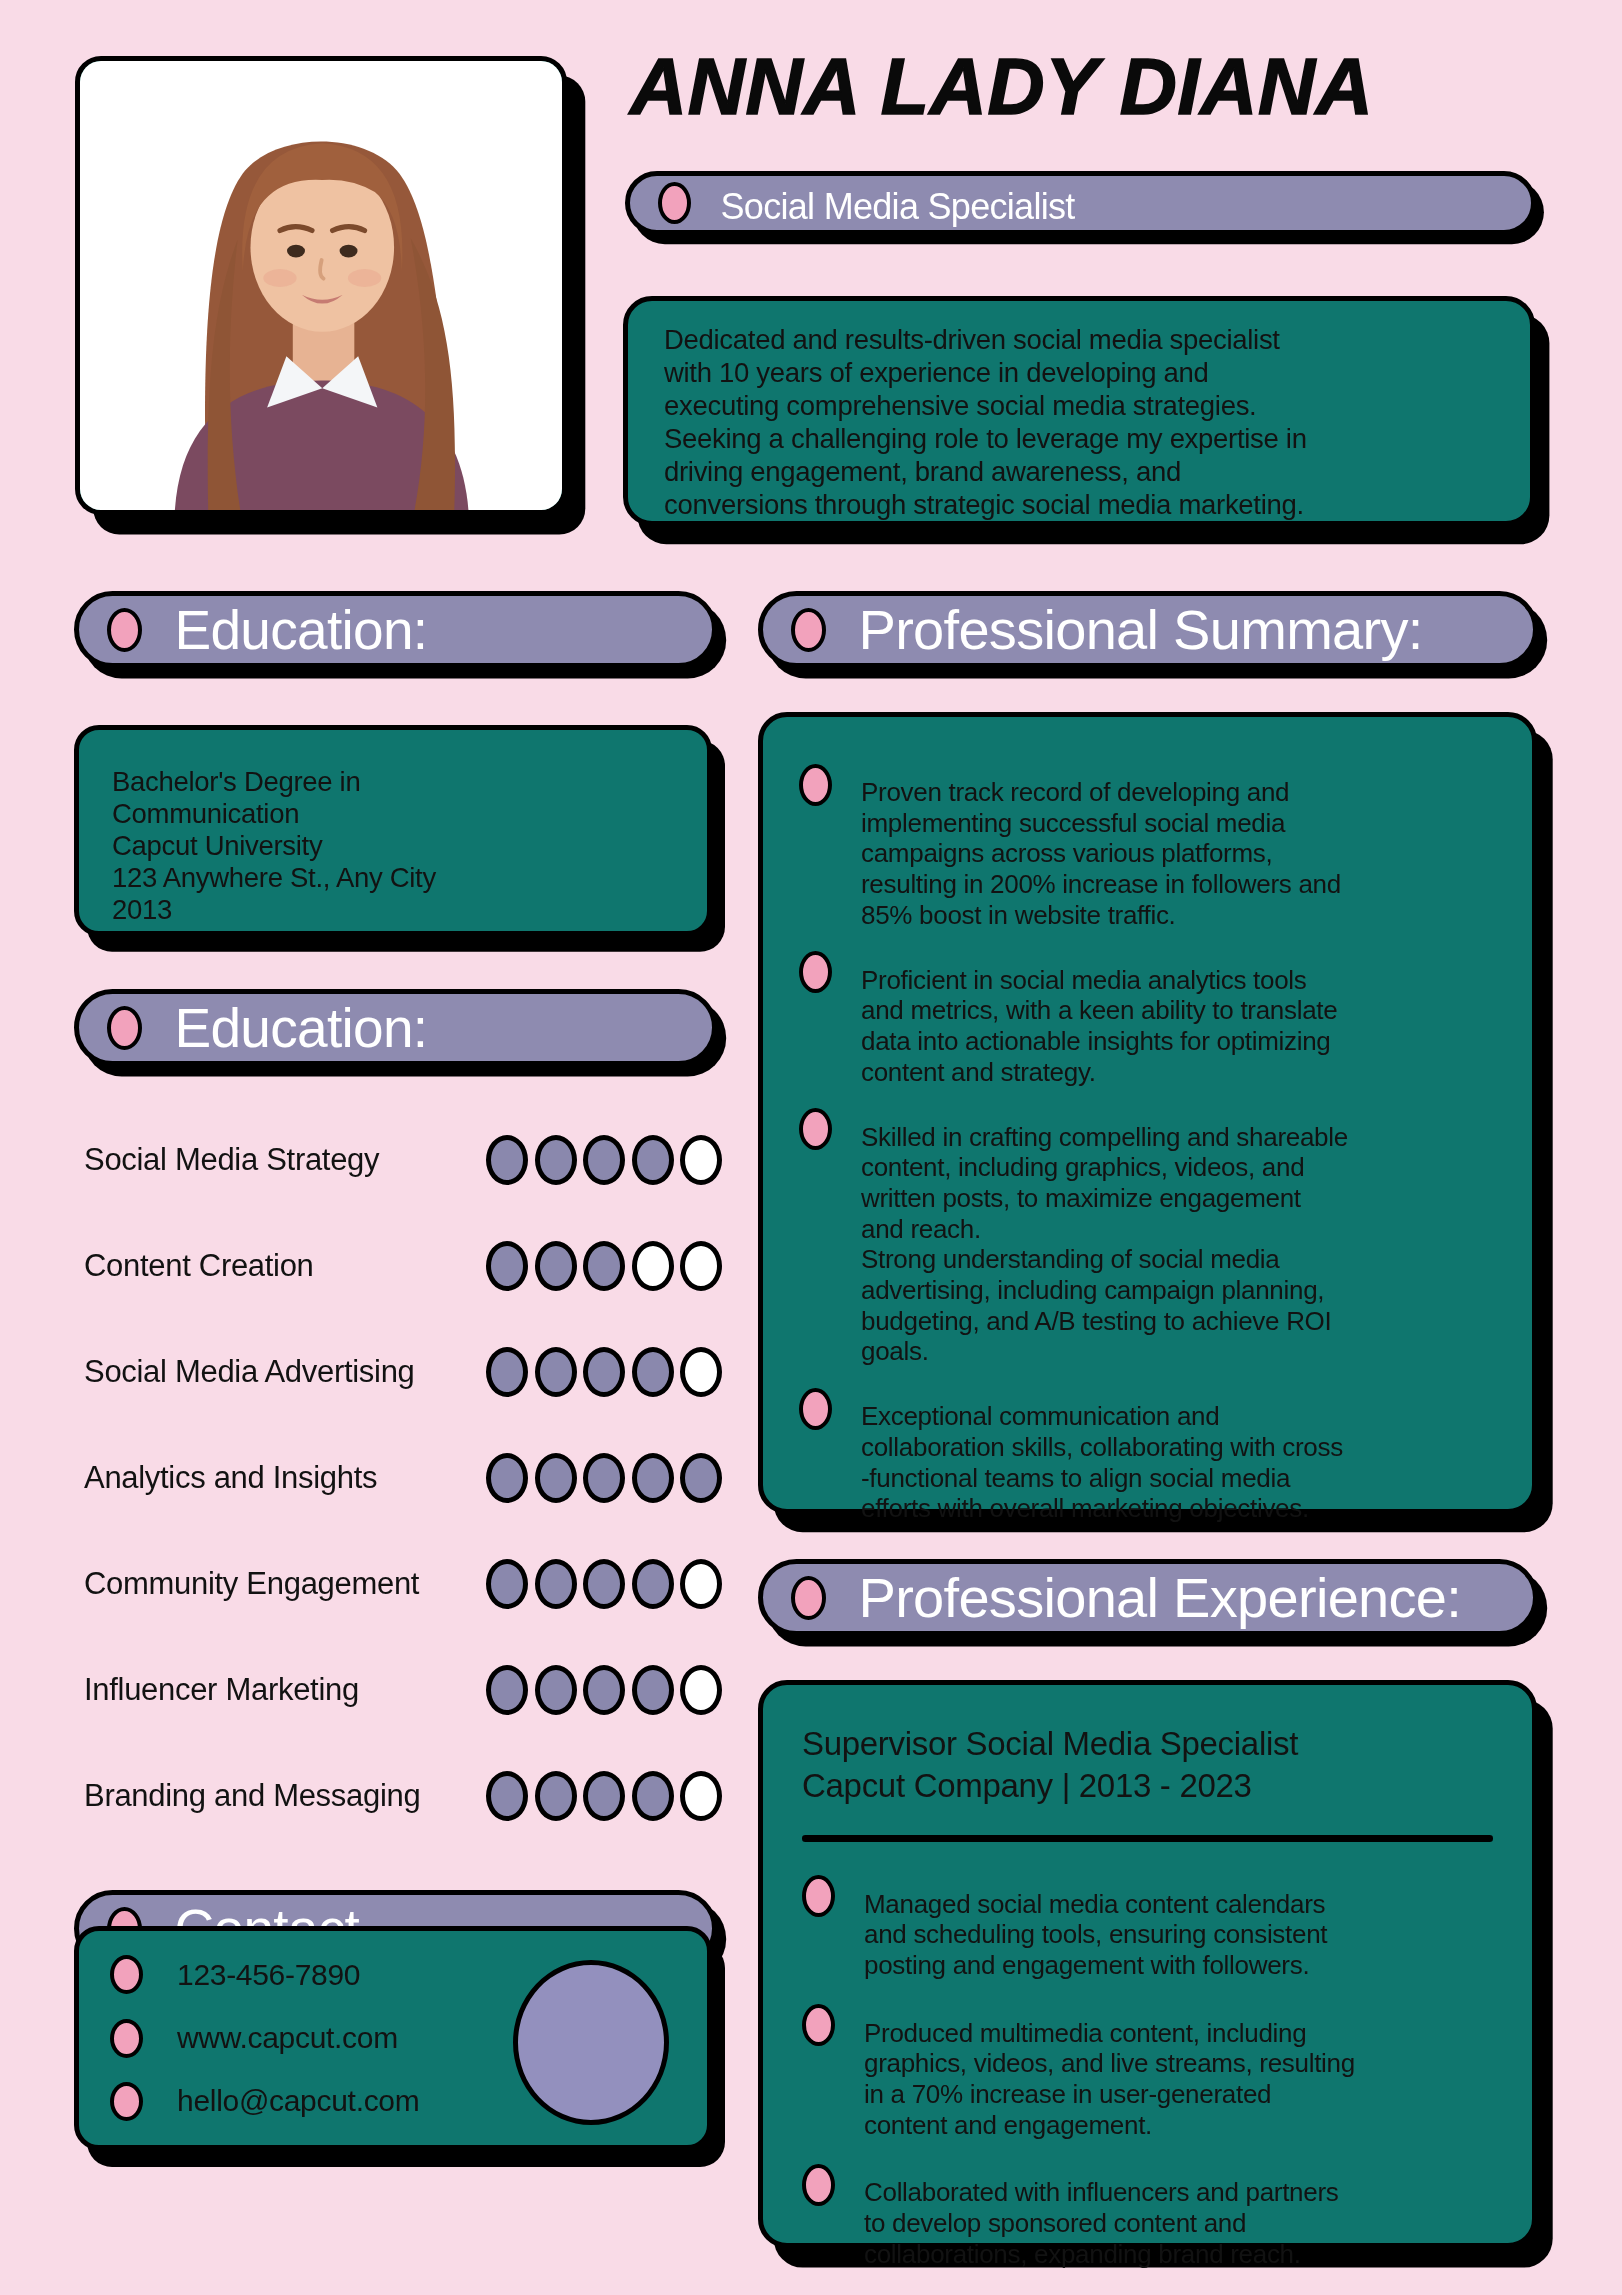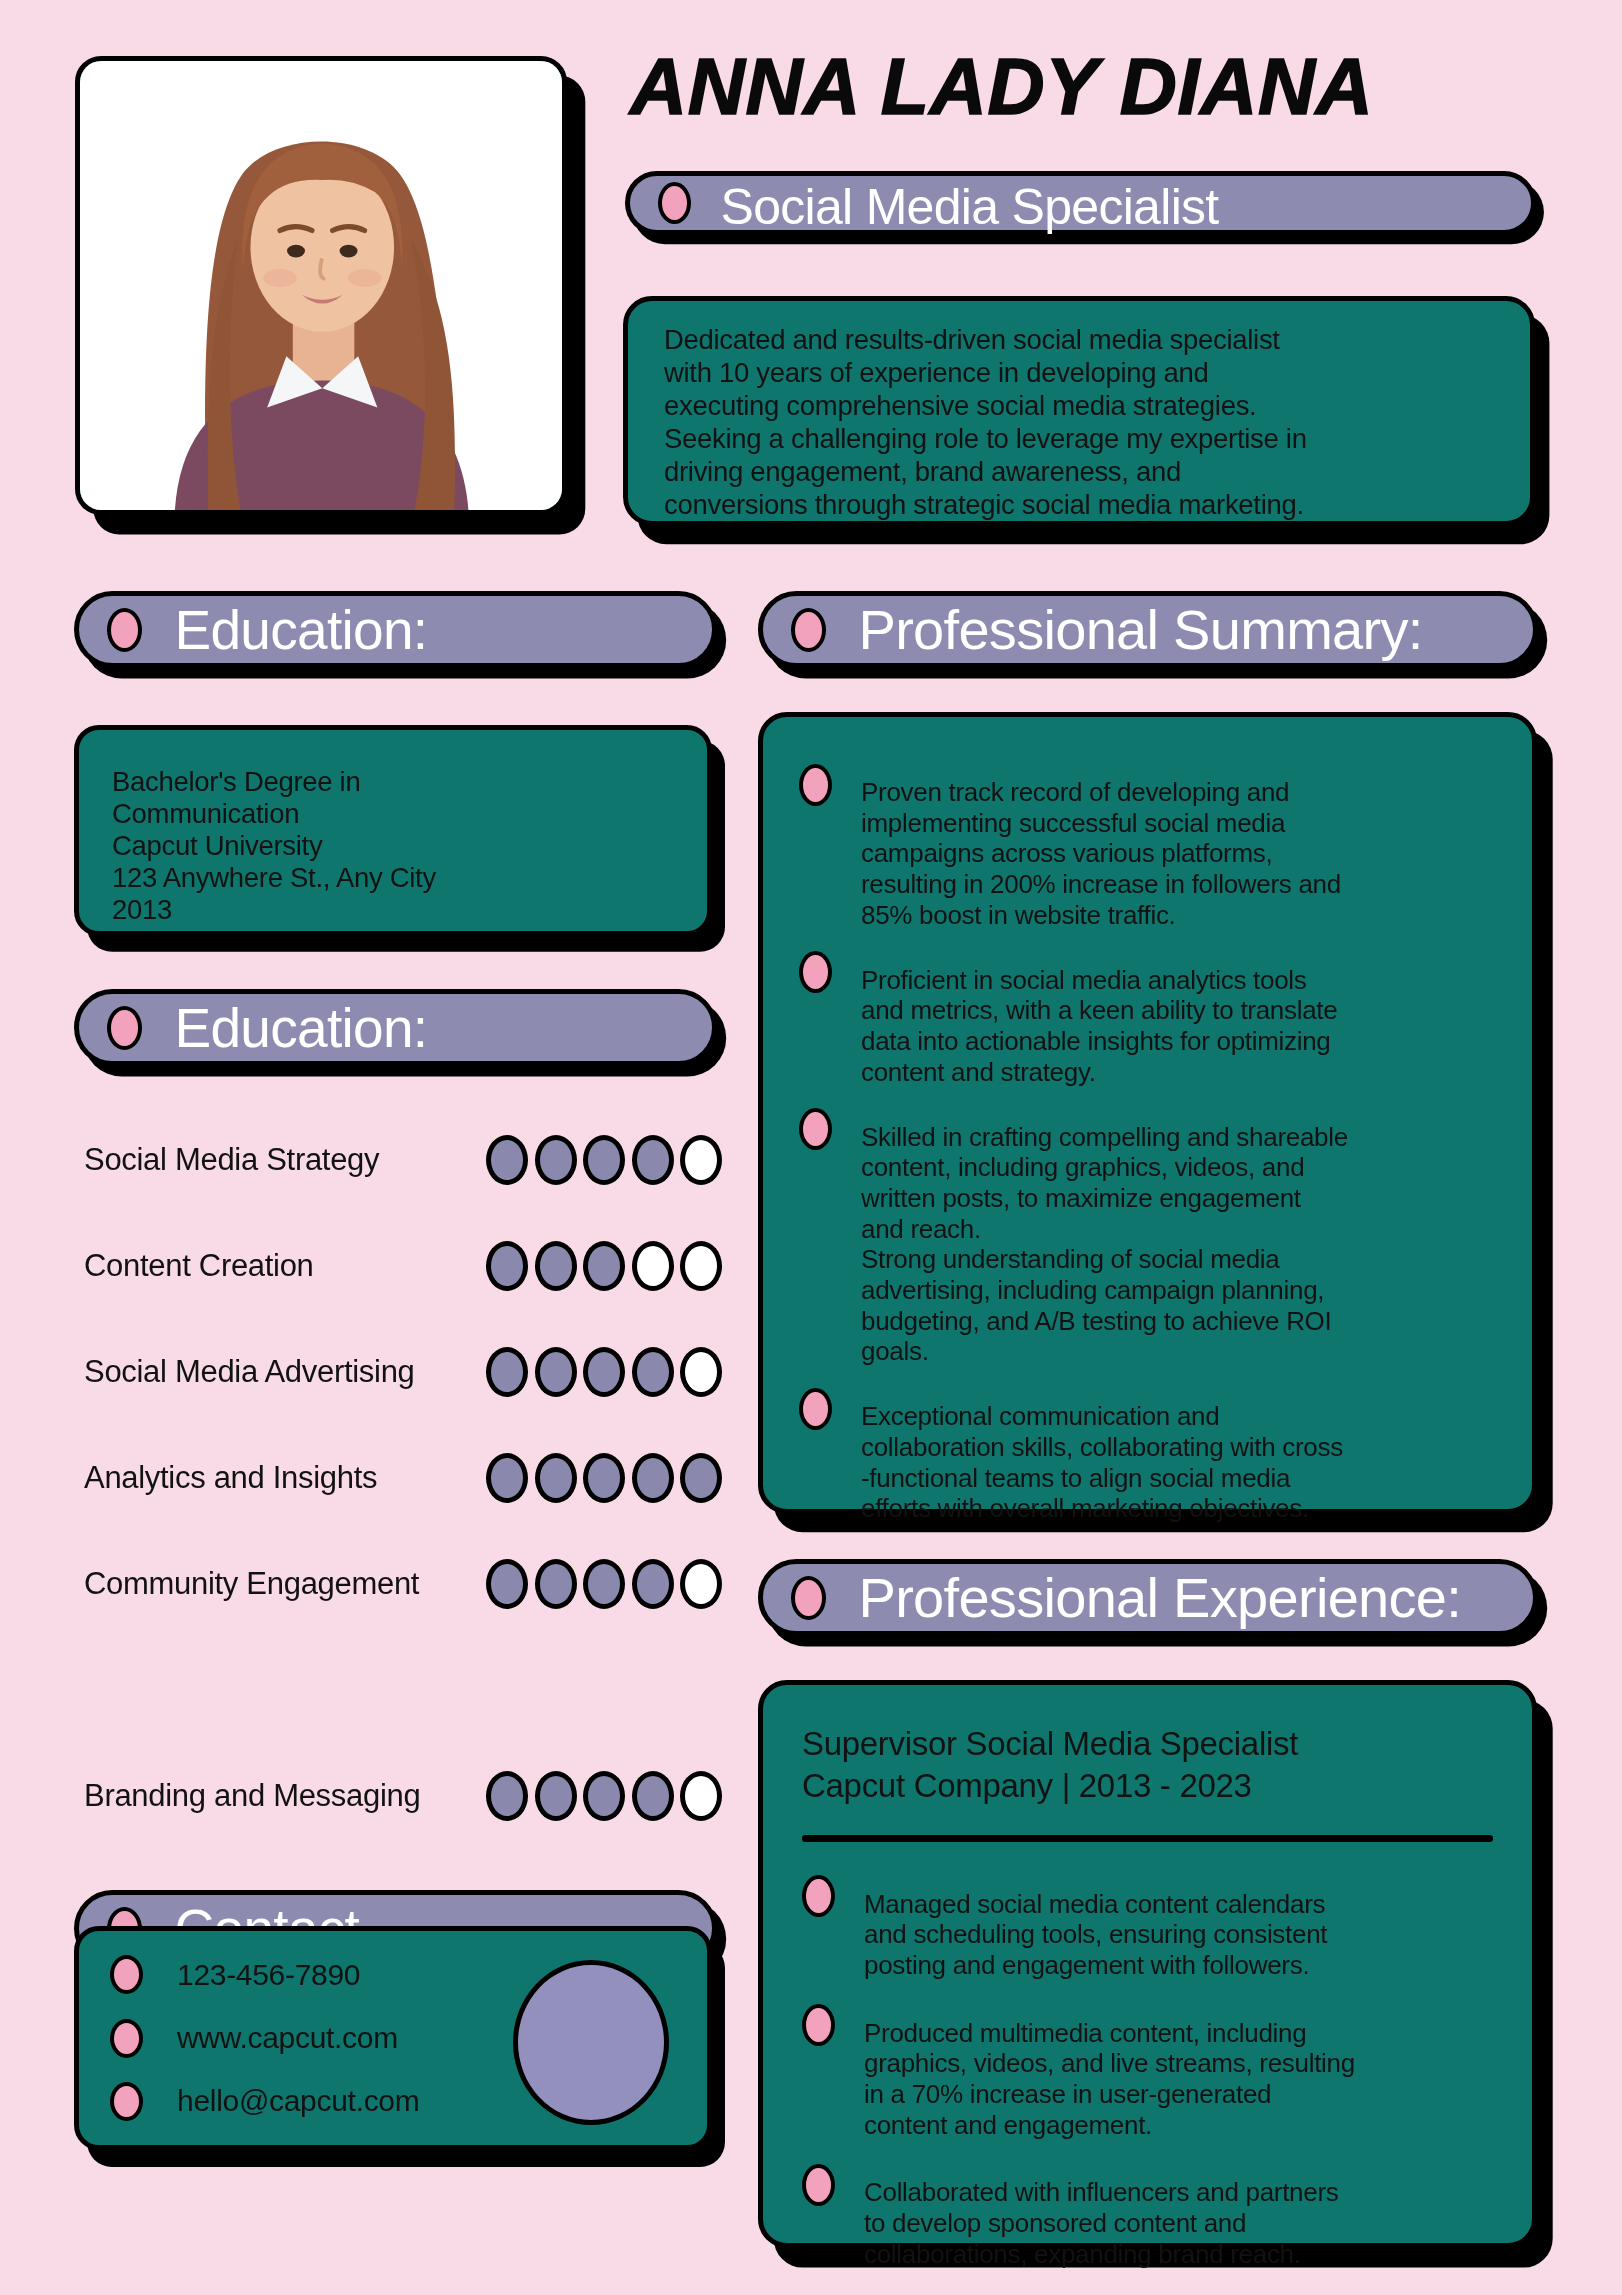--- a/index.html
+++ b/index.html
@@ -66,21 +66,21 @@
     -webkit-text-stroke: 1.6px #0a0a0a;
     white-space: nowrap;
     font-style: italic;
   }
   .role-banner {
     left: 625px; top: 171px; width: 911px; height: 64px;
     border-radius: 34px;
     box-shadow: 7.9px 9.2px 0 #000;
   }
   .role-banner .pink-dot { width: 33px; height: 42px; }
-  .role-banner .banner-label { margin-left: 30px; font-size: 50px; margin-top: 7px; }
+  .role-banner .banner-label { margin-left: 30px; font-size: 36px; margin-top: 7px; }
   .summary-card {
     left: 623px; top: 296px; width: 912px; height: 230px;
     border-radius: 29px;
     box-shadow: 14.4px 18.3px 0 #000;
     padding: 22px 36px;
     font-size: 27.5px;
     line-height: 1.2;
     letter-spacing: -0.3px;
   }
 
@@ -279,20 +279,30 @@
     <span class="skill-dots">
         <span class="skill-dot filled"></span>
         <span class="skill-dot filled"></span>
         <span class="skill-dot filled"></span>
         <span class="skill-dot filled"></span>
         <span class="skill-dot filled"></span>
       </span>
   </div>
   <div class="skill-row" style="top:1548px">
     <span class="skill-label">Community Engagement</span>
+    <span class="skill-dots">
+        <span class="skill-dot filled"></span>
+        <span class="skill-dot filled"></span>
+        <span class="skill-dot filled"></span>
+        <span class="skill-dot filled"></span>
+        <span class="skill-dot"></span>
+      </span>
+  </div>
+  <div class="skill-row" style="top:1654px">
+    <span class="skill-label">Influencer Marketing</span>
     <span class="skill-dots">
         <span class="skill-dot filled"></span>
         <span class="skill-dot filled"></span>
         <span class="skill-dot filled"></span>
         <span class="skill-dot filled"></span>
         <span class="skill-dot"></span>
       </span>
   </div>
   <div class="skill-row" style="top:1760px">
     <span class="skill-label">Branding and Messaging</span>

